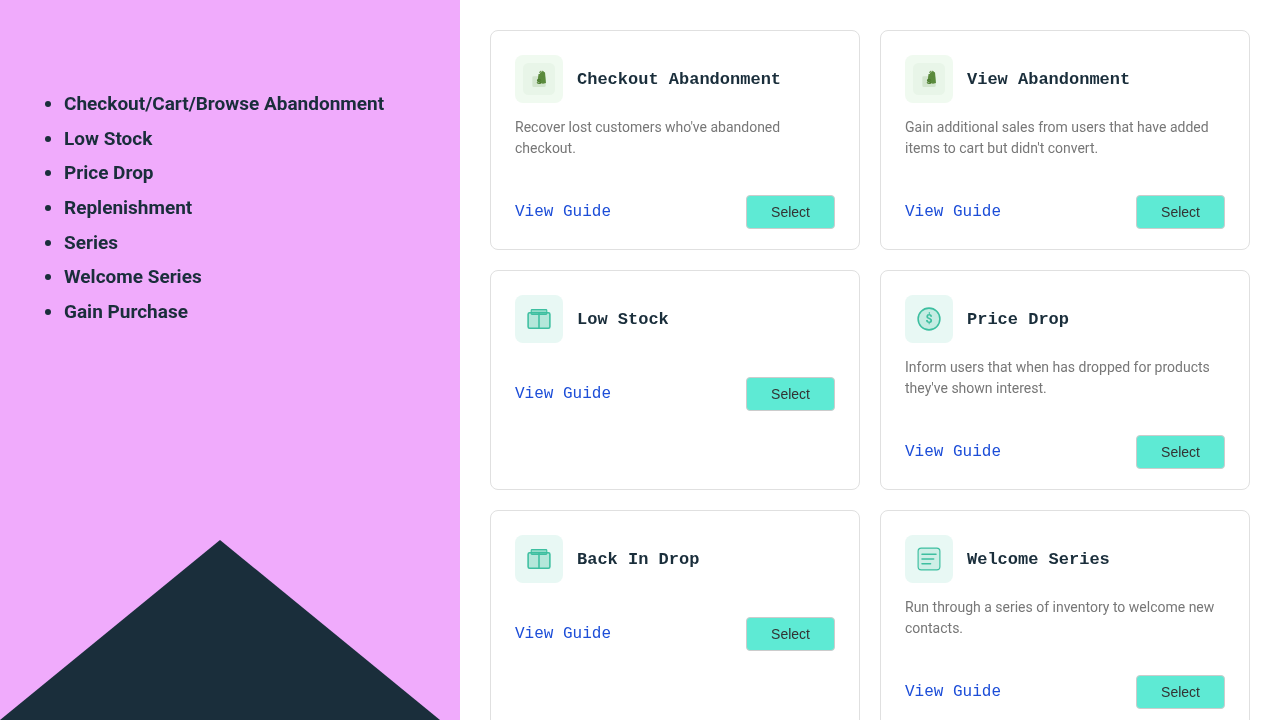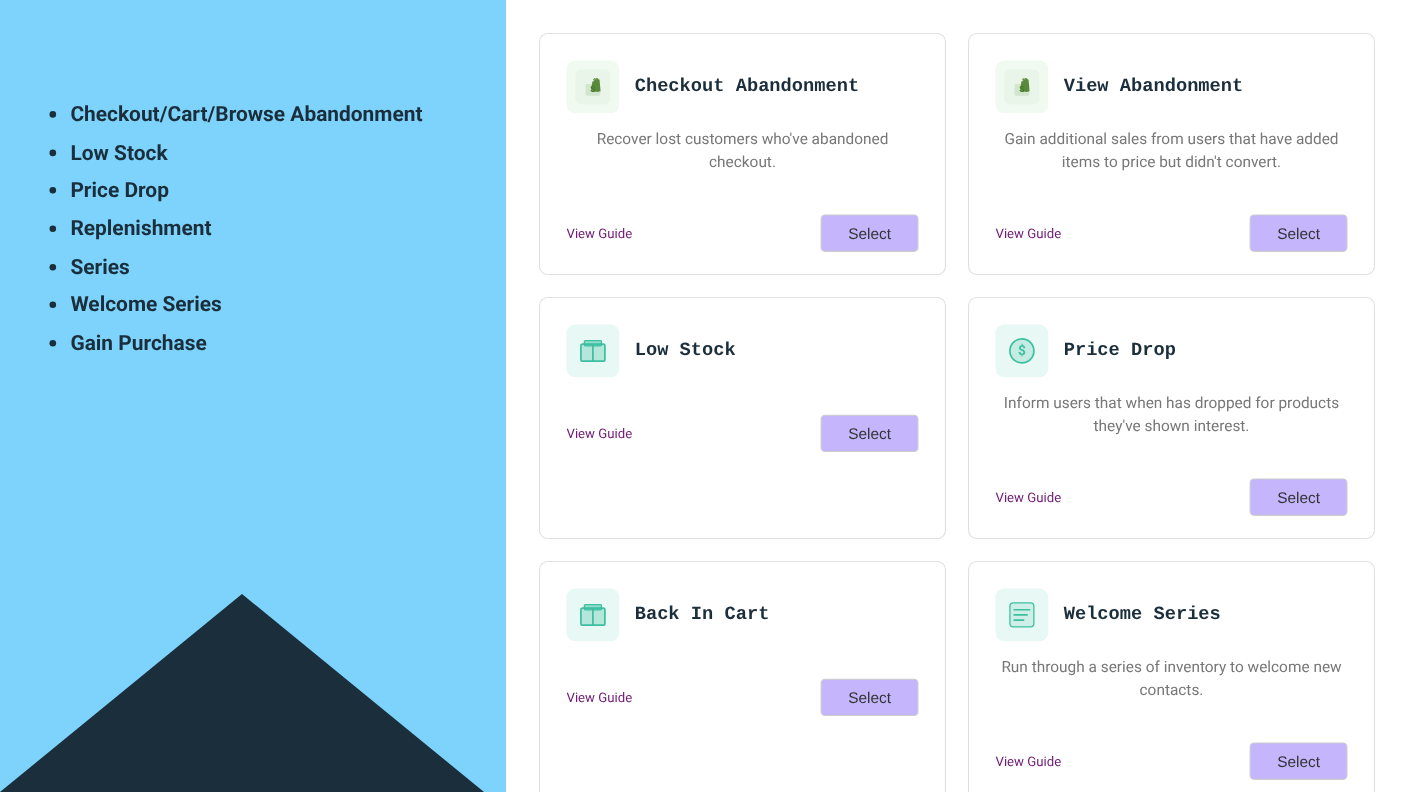--- a/index.html
+++ b/index.html
@@ -12,21 +12,21 @@
       font-family: -apple-system, BlinkMacSystemFont, 'Segoe UI', Roboto, sans-serif;
       background: #f5f5f5;
       display: flex;
       height: 720px;
       overflow: hidden;
     }
 
     .sidebar {
       width: 460px;
       min-width: 460px;
-      background: #7dd3fc;
+      background: #f0abfc;
       padding: 60px 40px 40px 40px;
       display: flex;
       flex-direction: column;
       position: relative;
     }
 
     .sidebar-title {
       font-size: 28px;
       font-weight: 800;
       color: #1a2e3b;
@@ -112,40 +112,40 @@
       font-weight: 700;
       color: #1a2e3b;
       font-family: Liberation Mono, monospace;
     }
 
     .card-description {
       font-size: 14px;
       color: #777777;
       line-height: 1.5;
       flex: 1;
-      text-align: center;
     }
 
     .card-footer {
       display: flex;
       align-items: center;
       justify-content: space-between;
       margin-top: 20px;
     }
 
     .view-guide-link {
-      color: #701a75;
-      font-size: 12px;
+      color: #1d4ed8;
+      font-size: 16px;
       text-decoration: none;
       cursor: pointer;
+      font-family: Liberation Mono, monospace;
     }
 
     .select-button {
       border: 1px solid #cccccc;
-      background: #c4b5fd;
+      background: #5eead4;
       color: #333333;
       font-size: 14px;
       padding: 8px 24px;
       border-radius: 4px;
       cursor: pointer;
     }
 
     
     .shopify-svg {
       width: 32px;
@@ -201,21 +201,21 @@
           <svg class="shopify-svg" viewBox="0 0 48 48" fill="none" xmlns="http://www.w3.org/2000/svg">
       <rect width="48" height="48" rx="8" fill="#e8f5e8"></rect>
       <path d="M33 14c0 0-0.3-0.2-0.8-0.1c-0.1 0-0.2 0-0.3 0.1c-0.3-0.9-0.9-1.7-1.9-1.7h-0.1c-0.3-0.4-0.6-0.5-0.9-0.5c-2.2 0-3.3 2.8-3.6 4.2c-0.9 0.3-1.5 0.5-1.6 0.5c-0.5 0.1-0.5 0.2-0.6 0.6c0 0.3-1.5 11.7-1.5 11.7L30 31l4.5-1c0 0-1.4-15.6-1.5-16zM29 13.5c-0.5 0-0.8 0.1-1.1 0.2c0-0.1 0-0.2 0-0.3c0-0.9-0.3-1.4-0.6-1.7c0.8 0.1 1.3 1 1.7 1.8zM27.3 13.8c-0.6 0.2-1.3 0.4-2 0.6c0.2-0.8 0.6-1.5 1.1-2c0.2 0.4 0.4 0.9 0.9 1.4zM26.5 11.8c0.2 0 0.4 0.1 0.5 0.2c-0.5 0.5-1.1 1.4-1.3 2.5c-0.5 0.1-1 0.3-1.5 0.5c0.4-1.3 1.3-3.2 2.3-3.2z" fill="#5a8a3c"></path>
       <path d="M32.2 13.9c-0.1 0-0.2 0-0.3 0.1c0 0-0.3 0-0.8 0.1c-0.3-0.9-0.9-1.7-1.9-1.7" fill="none"></path>
       <rect x="14" y="20" width="20" height="16" rx="2" fill="#5a8a3c" opacity="0.15"></rect>
       <text x="24" y="31" text-anchor="middle" font-size="12" font-weight="bold" fill="#4a7a2c">S</text>
     </svg>
         </div>
         <span class="card-title">View Abandonment</span>
       </div>
-      <p class="card-description">Gain additional sales from users that have added items to price but didn't convert.</p>
+      <p class="card-description">Gain additional sales from users that have added items to cart but didn't convert.</p>
       <div class="card-footer">
         <a class="view-guide-link">View Guide</a>
         <button class="select-button">Select</button>
       </div>
     </div>
       <div class="card">
       <div class="card-header">
         <div class="card-icon teal">
           <svg class="teal-icon" viewBox="0 0 36 36" fill="none" xmlns="http://www.w3.org/2000/svg">
       <rect x="4" y="10" width="28" height="20" rx="2" fill="#3dbfa0" opacity="0.3"></rect>
@@ -253,21 +253,21 @@
       <div class="card-header">
         <div class="card-icon teal">
           <svg class="teal-icon" viewBox="0 0 36 36" fill="none" xmlns="http://www.w3.org/2000/svg">
       <rect x="4" y="10" width="28" height="20" rx="2" fill="#3dbfa0" opacity="0.3"></rect>
       <rect x="4" y="10" width="28" height="20" rx="2" stroke="#3dbfa0" stroke-width="2" fill="none"></rect>
       <rect x="8" y="6" width="20" height="6" rx="1" fill="#3dbfa0" opacity="0.5"></rect>
       <rect x="8" y="6" width="20" height="6" rx="1" stroke="#3dbfa0" stroke-width="1.5" fill="none"></rect>
       <line x1="18" y1="10" x2="18" y2="30" stroke="#3dbfa0" stroke-width="2"></line>
     </svg>
         </div>
-        <span class="card-title">Back In Cart</span>
+        <span class="card-title">Back In Drop</span>
       </div>
       <div class="card-footer">
         <a class="view-guide-link">View Guide</a>
         <button class="select-button">Select</button>
       </div>
     </div>
       <div class="card">
       <div class="card-header">
         <div class="card-icon teal">
           <svg class="teal-icon" viewBox="0 0 36 36" fill="none" xmlns="http://www.w3.org/2000/svg">

